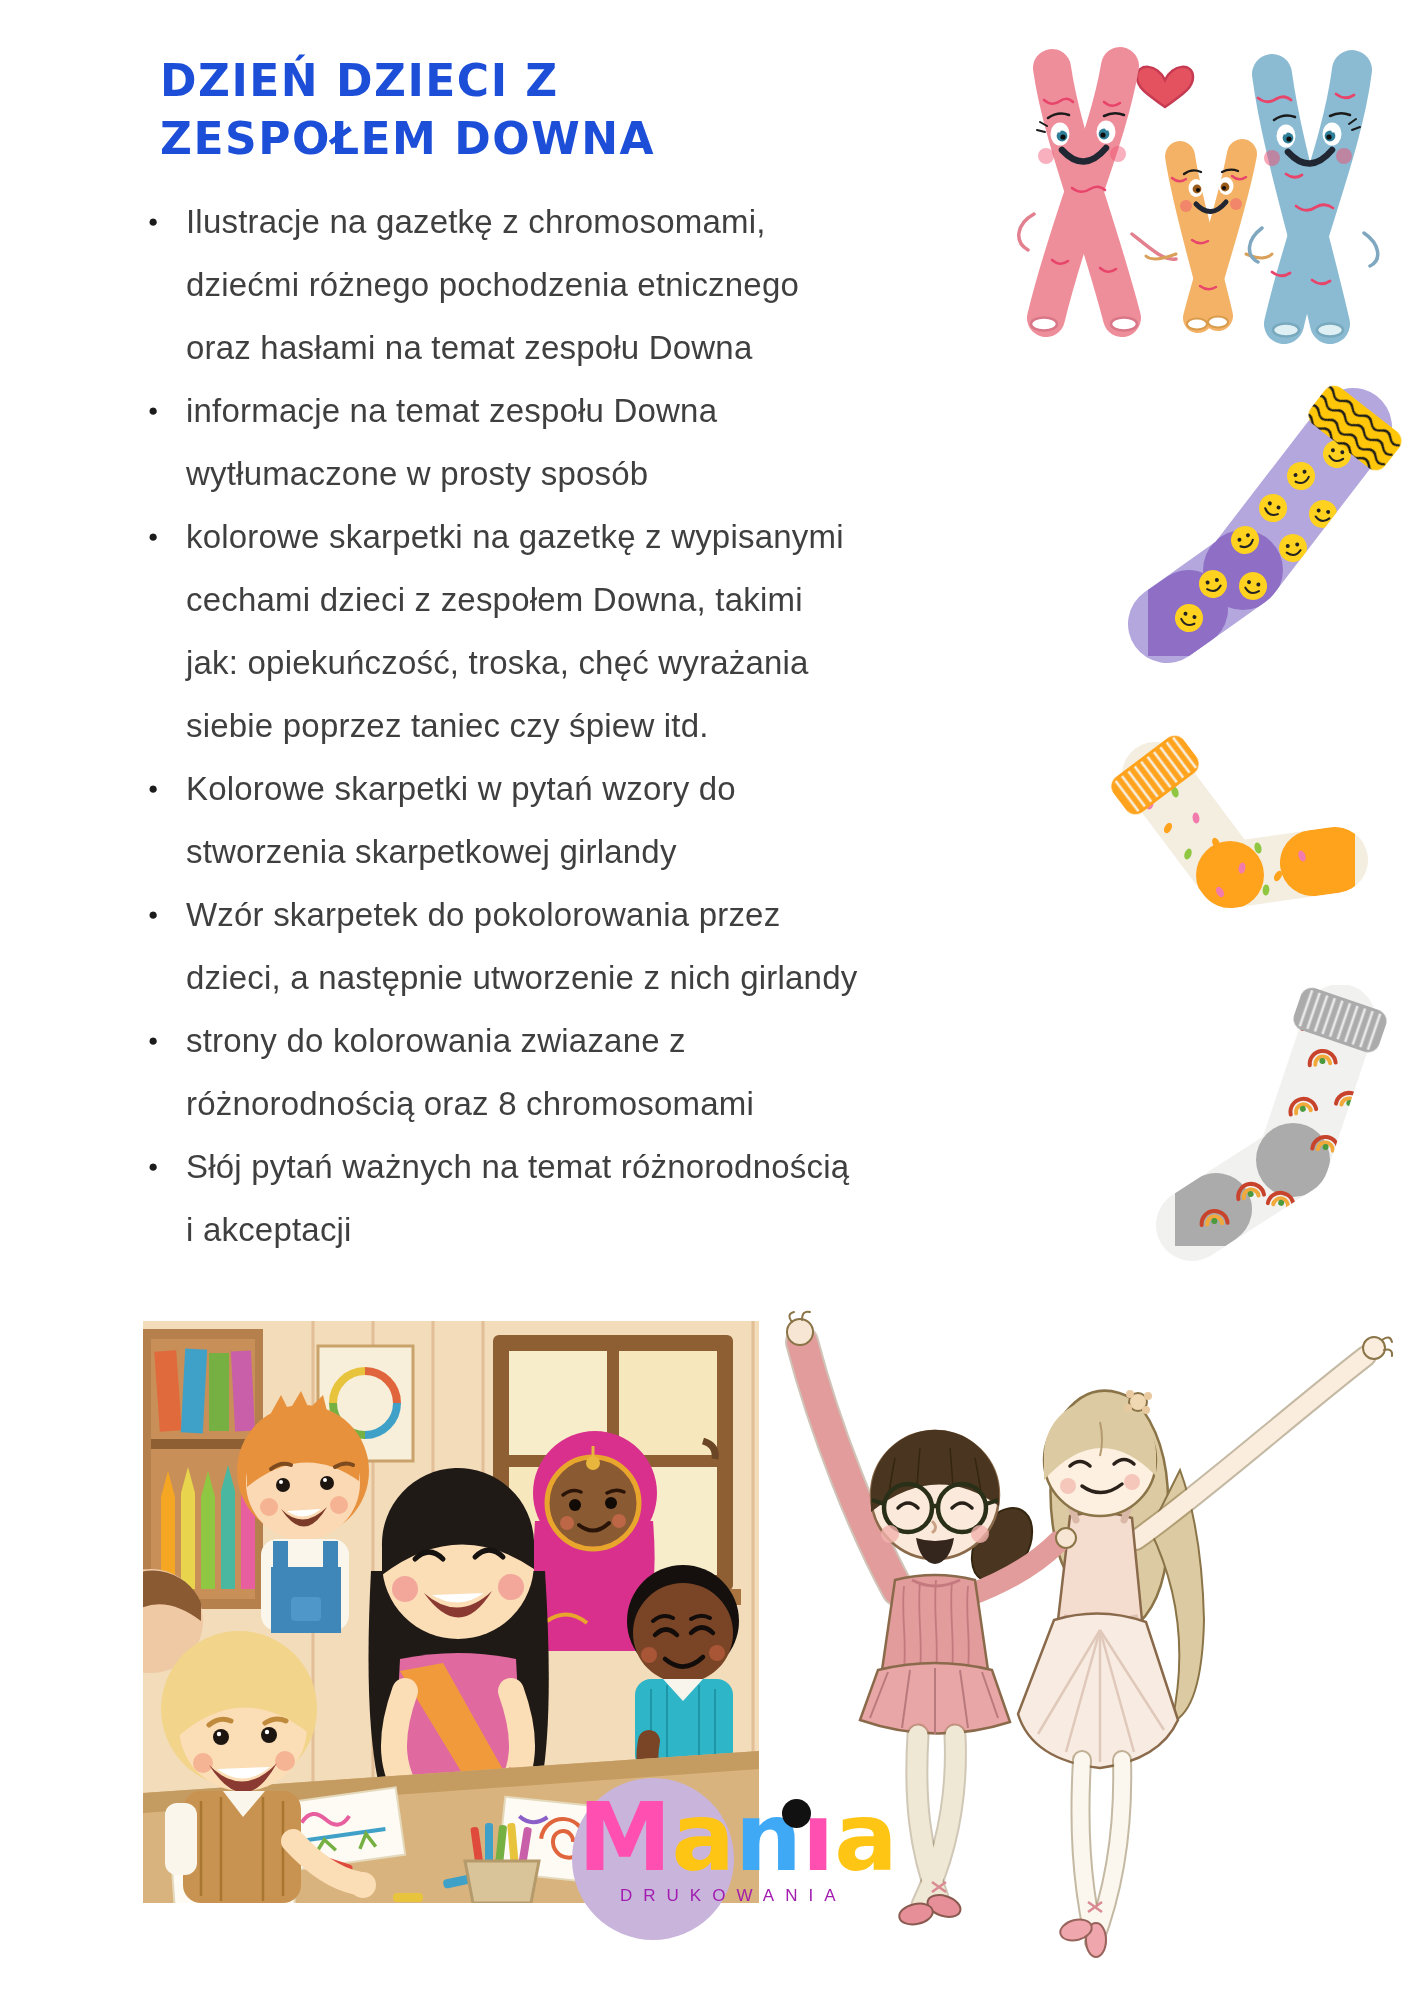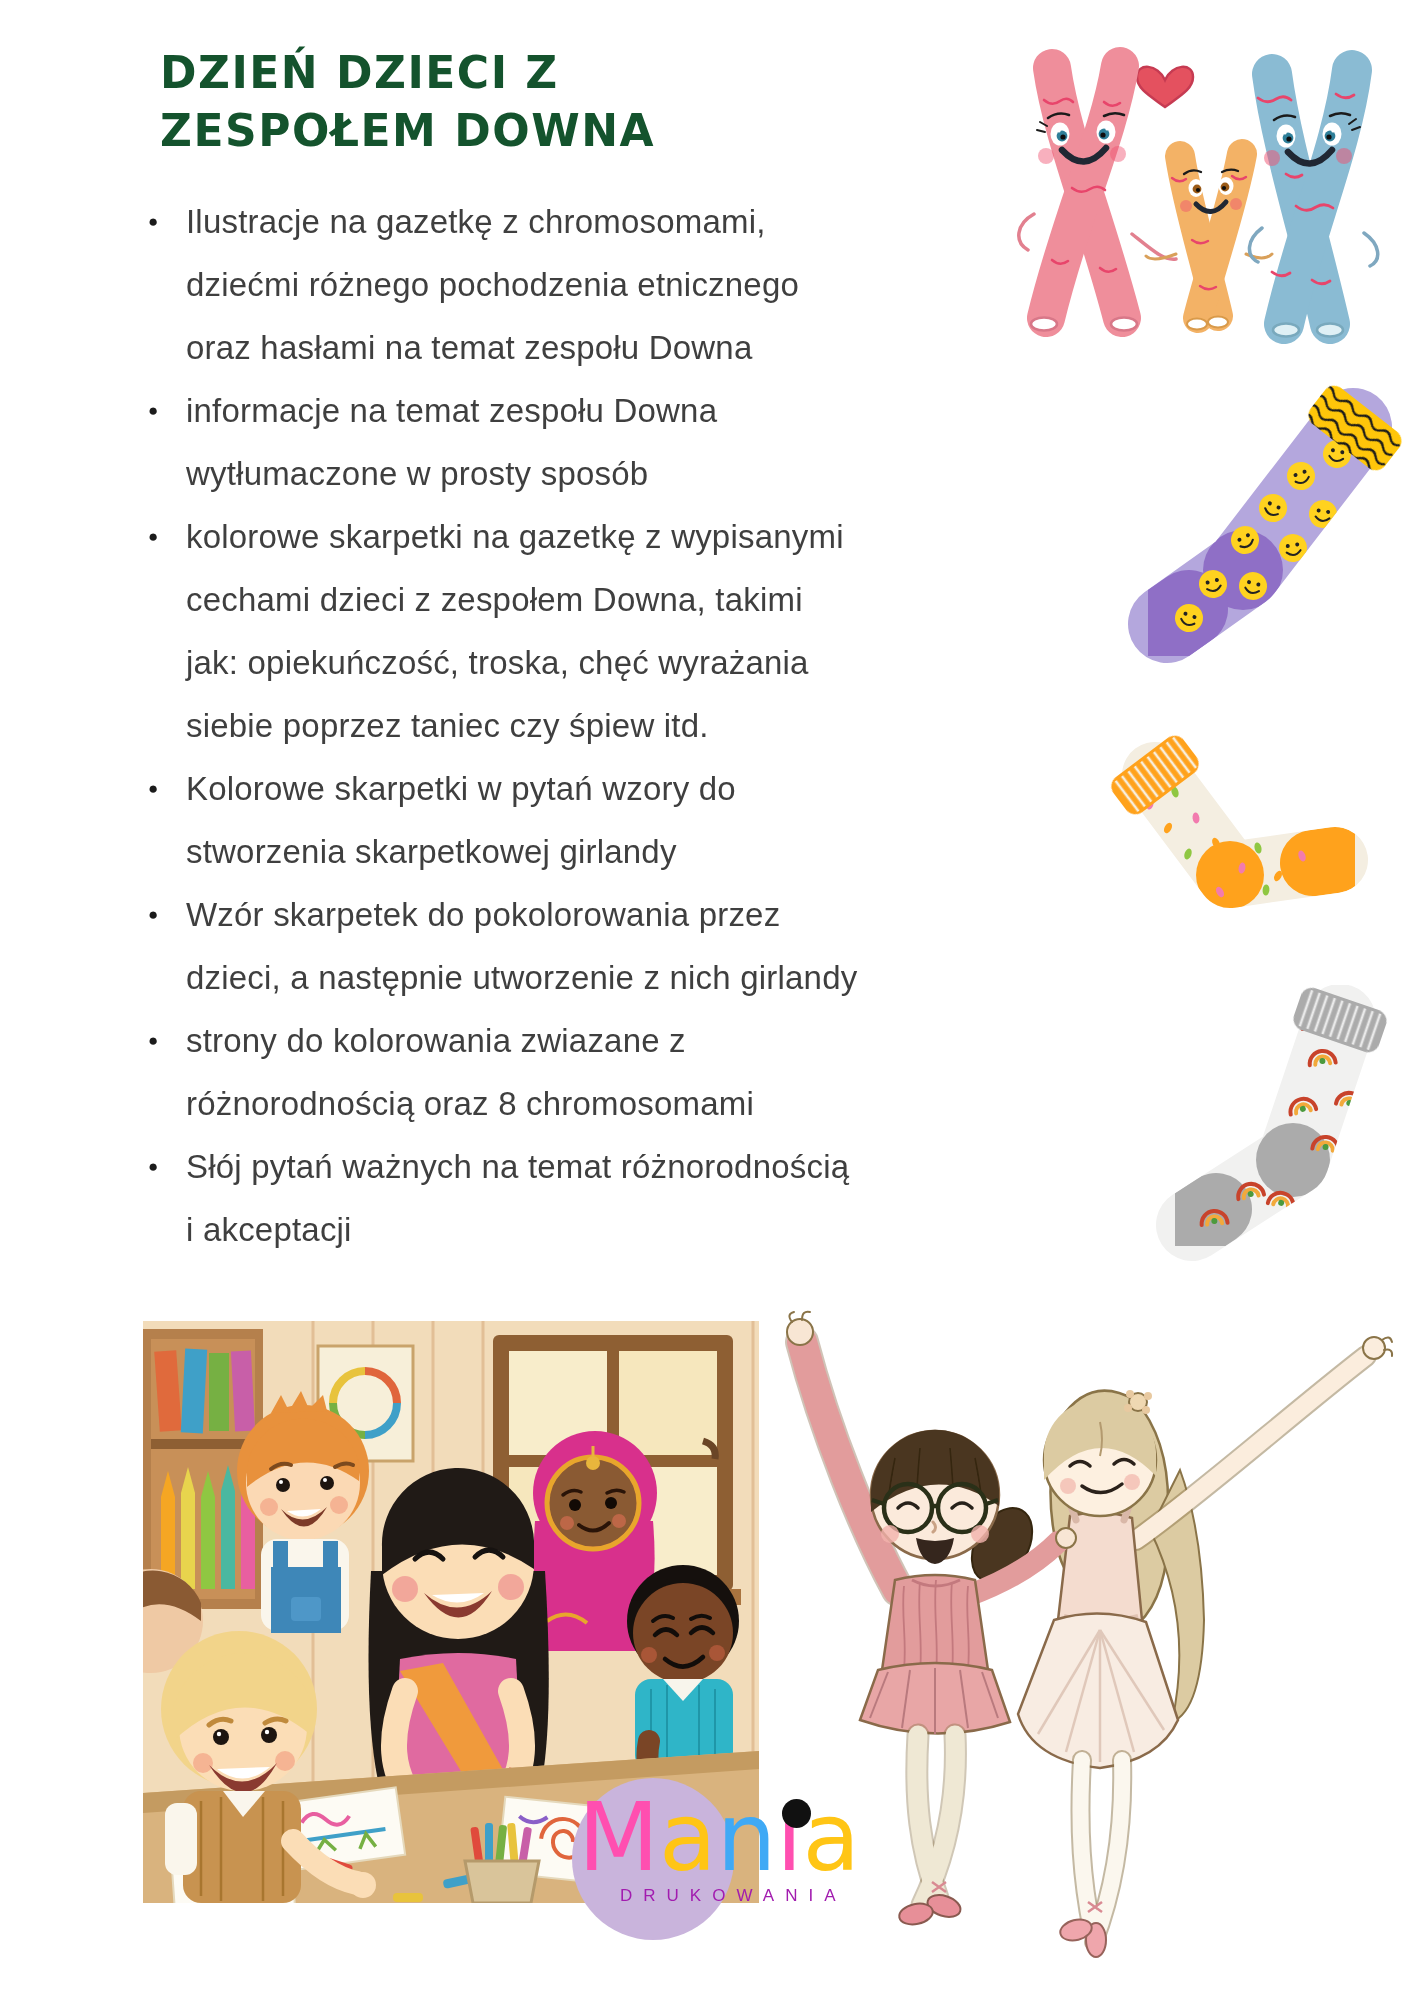--- a/index.html
+++ b/index.html
@@ -1,30 +1,30 @@
 <!DOCTYPE html>
 <html><head>
 <meta charset="utf-8">
 <style>
   html,body{margin:0;padding:0;background:#fff;}
   .page{position:relative;width:1414px;height:2000px;background:#ffffff;overflow:hidden;
         font-family:"Liberation Sans", sans-serif;}
   .abs{position:absolute;}
-  .title{left:160px;top:44px;width:700px;color:#14532d;
+  .title{left:160px;top:52px;width:700px;color:#1d4ed8;
          font-family:"DejaVu Sans", sans-serif;font-weight:800;
          font-size:44px;line-height:58px;letter-spacing:1.5px;}
   .bullets{left:146px;top:190px;width:780px;margin:0;padding:0;list-style:none;}
   .bullets li{position:relative;padding-left:40px;margin:0;}
   .bullets li::before{content:"●";position:absolute;left:2px;top:0;
          font-size:17px;line-height:63px;color:#1b1b1b;}
   .bullet-text{white-space:pre-line;font-size:33px;line-height:63px;color:#3f3f3f;
          font-weight:300;letter-spacing:0.2px;}
   
   .logo-circle{left:572px;top:1778px;width:162px;height:162px;border-radius:50%;background:#c9b4dc;}
-  .logo-word{left:578px;top:1788px;font-family:"DejaVu Sans", sans-serif;font-weight:400;
+  .logo-word{left:578px;top:1788px;font-family:"DejaVu Sans", sans-serif;font-weight:700;
          font-size:94px;line-height:100px;letter-spacing:0px;}
   .l-pink{color:#ff4fb0;} .l-yellow{color:#ffc515;} .l-blue{color:#3fa9f5;}
   .logo-idot{left:782px;top:1799px;width:29px;height:29px;border-radius:50%;background:#111;}
   .logo-sub{left:620px;top:1886px;font-size:17px;letter-spacing:11px;color:#a21caf;font-weight:500;}
   svg{display:block;}
 </style>
 </head>
 <body>
 
 <div class="page">

